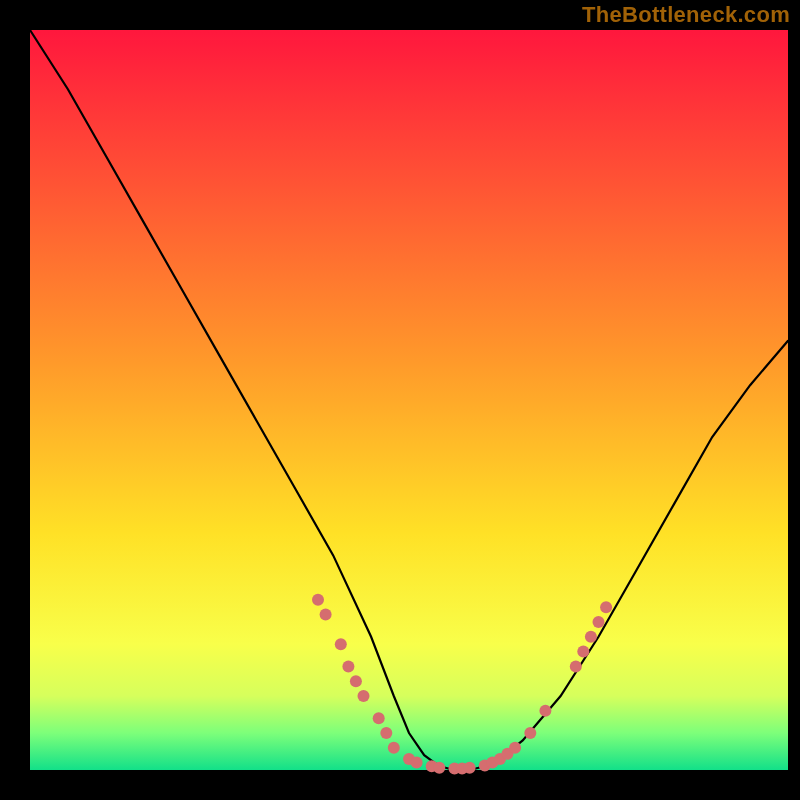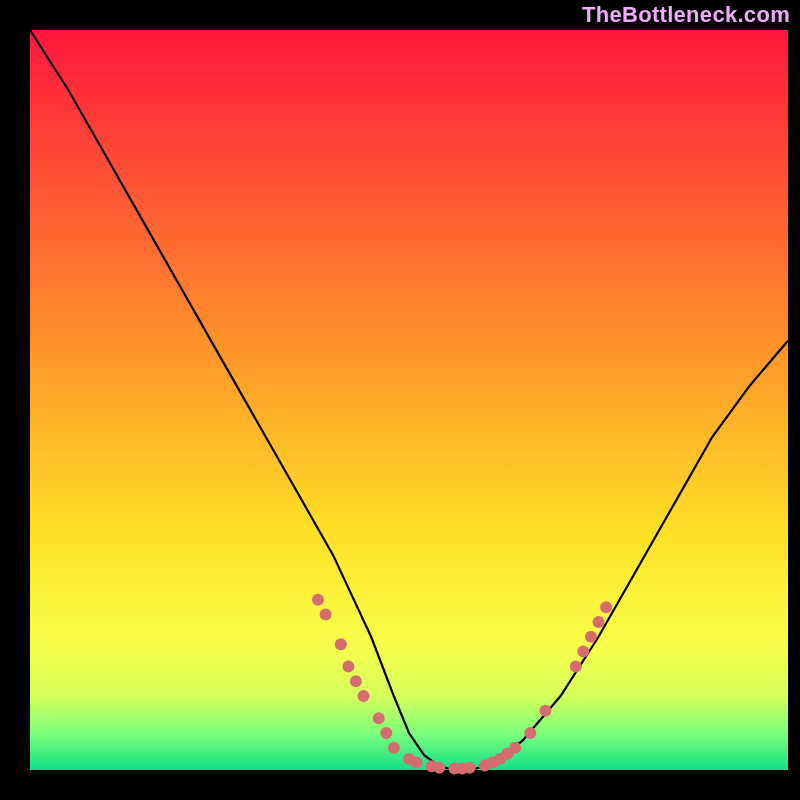--- a/index.html
+++ b/index.html
@@ -14,21 +14,21 @@
   .frame {
     position: relative;
     width: 800px;
     height: 800px;
     background: #000000;
   }
   .watermark {
     position: absolute;
     top: 2px;
     right: 10px;
-    color: #f0abfc;
+    color: #a16207;
     font-size: 22px;
     font-weight: 600;
     letter-spacing: 0.3px;
     z-index: 10;
   }
   svg {
     display: block;
     position: absolute;
     left: 0;
     top: 0;

